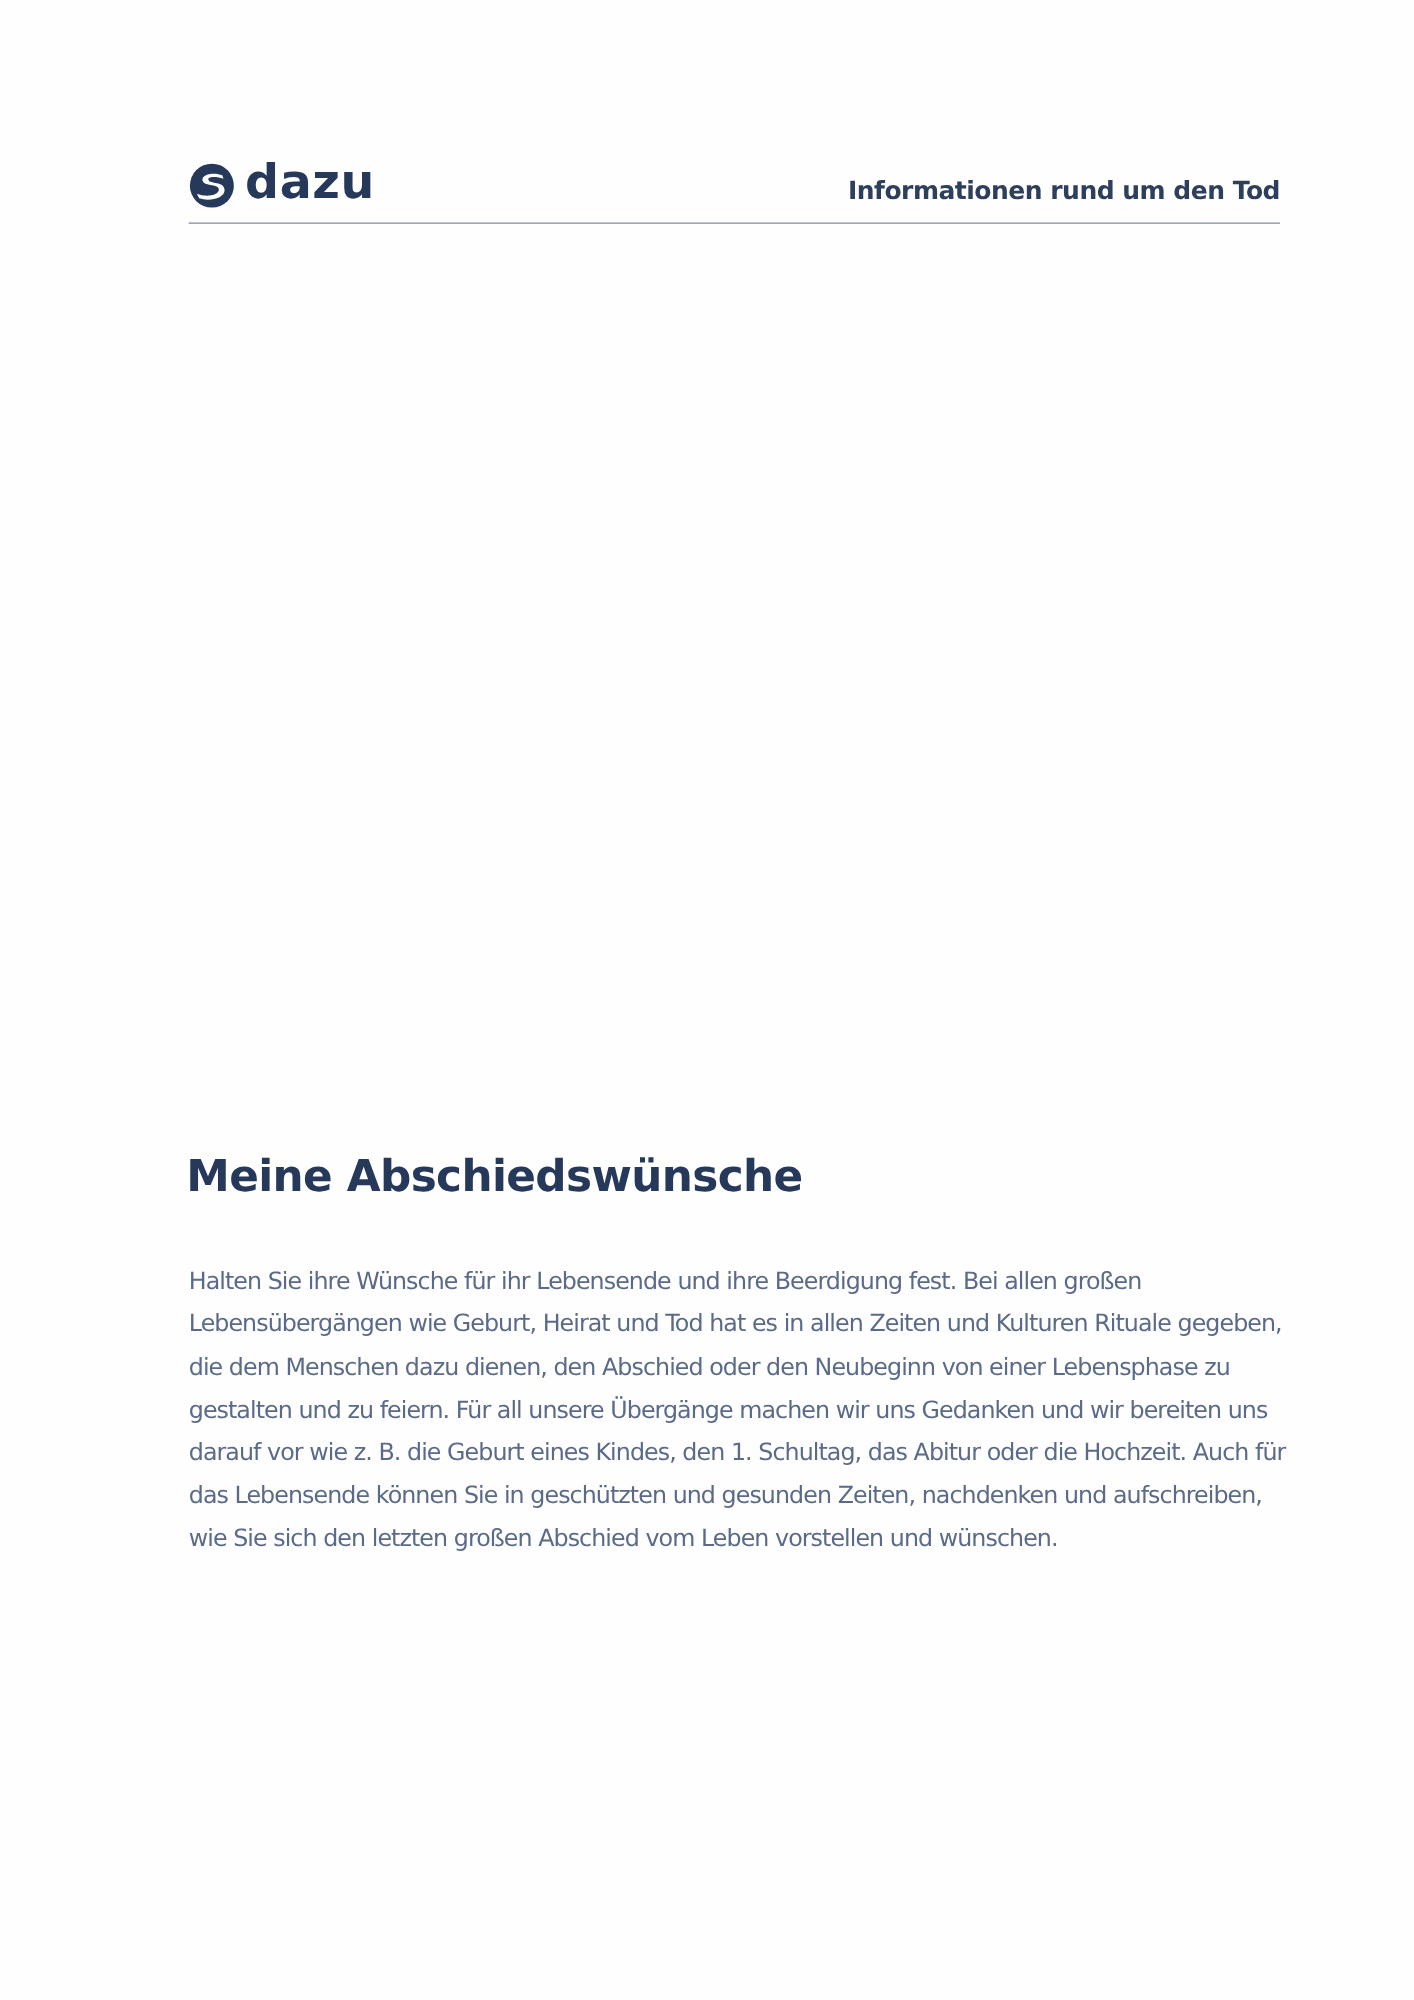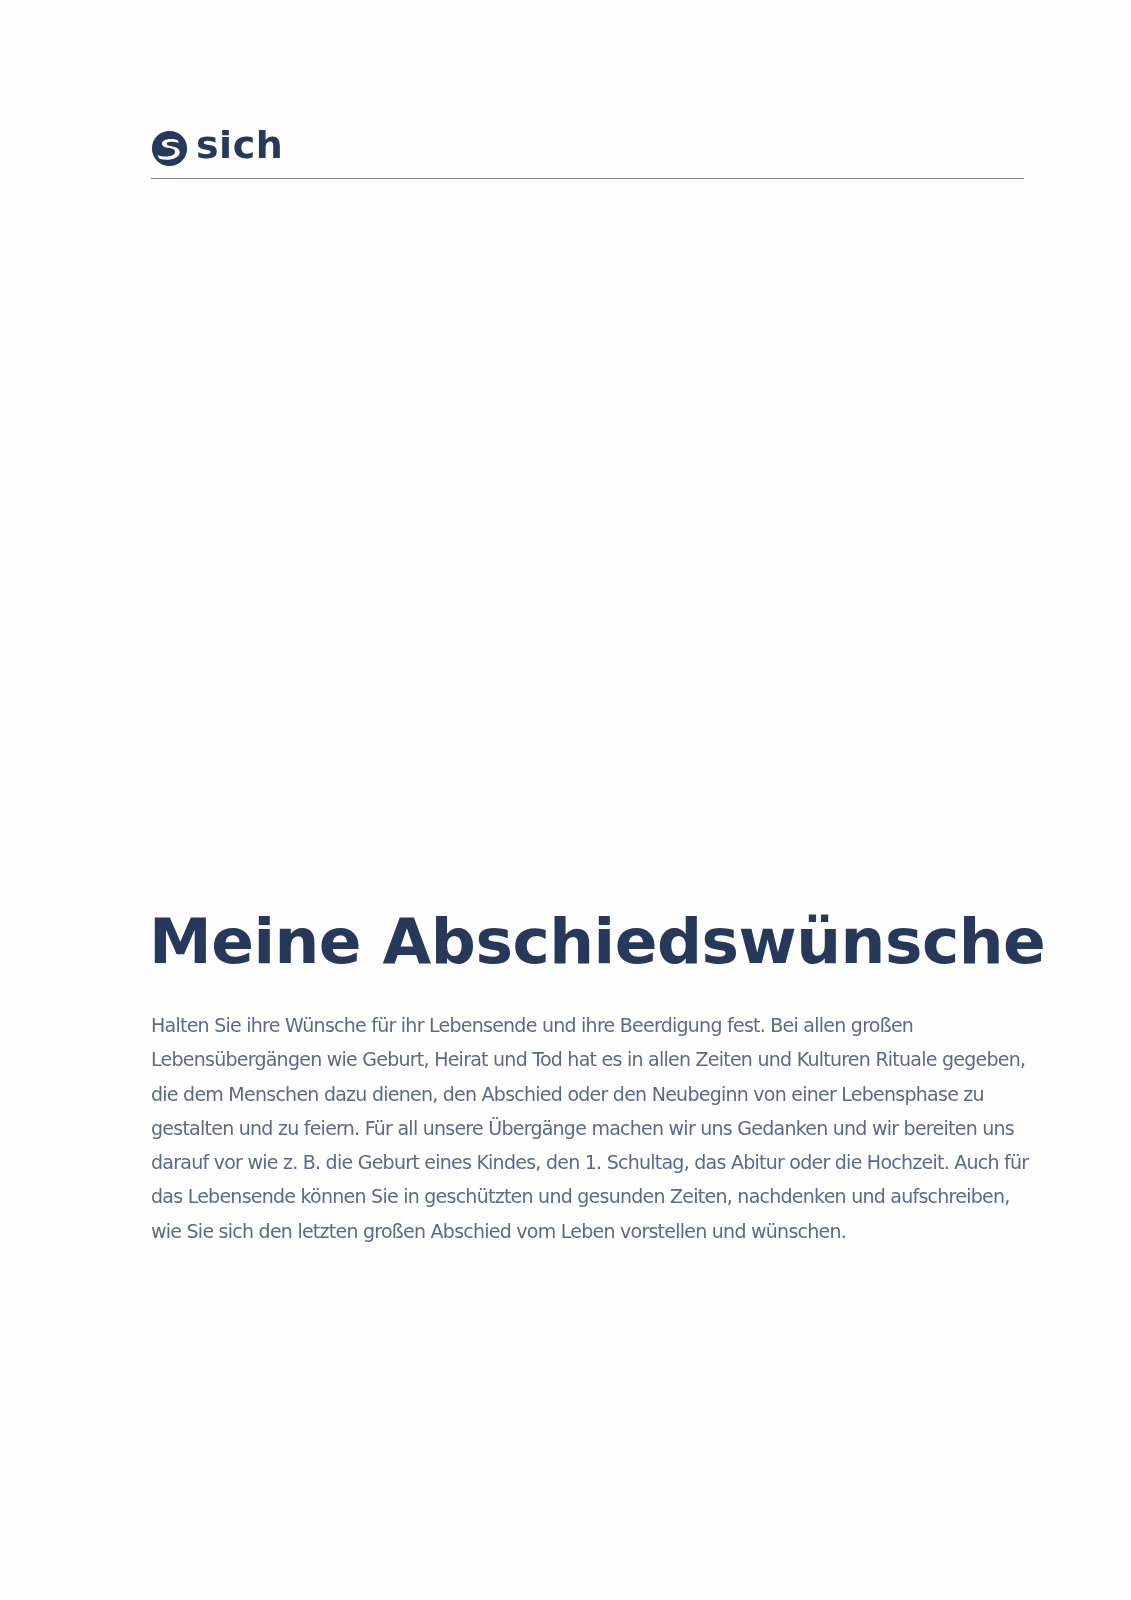--- a/index.html
+++ b/index.html
@@ -55,21 +55,21 @@
       color: #2e3f5c;
       letter-spacing: -0.4px;
     }
     .title {
       position: absolute;
       left: 149px;
       top: 912px;
       margin: 0;
       font-family: "DejaVu Sans", sans-serif;
       font-weight: bold;
-      font-size: 63px;
+      font-size: 35px;
       color: #26395a;
       letter-spacing: -0.5px;
       line-height: 60px;
     }
     .intro {
       position: absolute;
       left: 151px;
       top: 1008px;
       width: 880px;
       margin: 0;
@@ -85,19 +85,20 @@
 <body>
 
 <header class="header">
   <div class="logo">
     <span class="logo-mark">
       <svg width="37" height="37" viewBox="0 0 40 40">
         <circle cx="20" cy="20" r="19" fill="#26395a"></circle>
         <path d="M29 11 C 22 8, 10 10, 12 16 C 14 21, 27 18, 26 24 C 25 29, 14 30, 7 27 L 9 31 C 18 34, 31 31, 31 24 C 31 16, 18 19, 17 15 C 16 12, 24 12, 30 14 Z" fill="#fefefe"></path>
       </svg>
     </span>
-    <span class="logo-text">sich</span>
+    <span class="logo-text">dazu</span>
   </div>
+  <div class="tagline">Informationen rund um den Tod</div>
 </header>
 
 <h1 class="title">Meine Abschiedswünsche</h1>
 
 <p class="intro">Halten Sie ihre Wünsche für ihr Lebensende und ihre Beerdigung fest. Bei allen großen Lebensübergängen wie Geburt, Heirat und Tod hat es in allen Zeiten und Kulturen Rituale gegeben, die dem Menschen dazu dienen, den Abschied oder den Neubeginn von einer Lebensphase zu gestalten und zu feiern. Für all unsere Übergänge machen wir uns Gedanken und wir bereiten uns darauf vor wie z. B. die Geburt eines Kindes, den 1. Schultag, das Abitur oder die Hochzeit. Auch für das Lebensende können Sie in geschützten und gesunden Zeiten, nachdenken und aufschreiben, wie Sie sich den letzten großen Abschied vom Leben vorstellen und wünschen.</p>
 
 </body></html>

